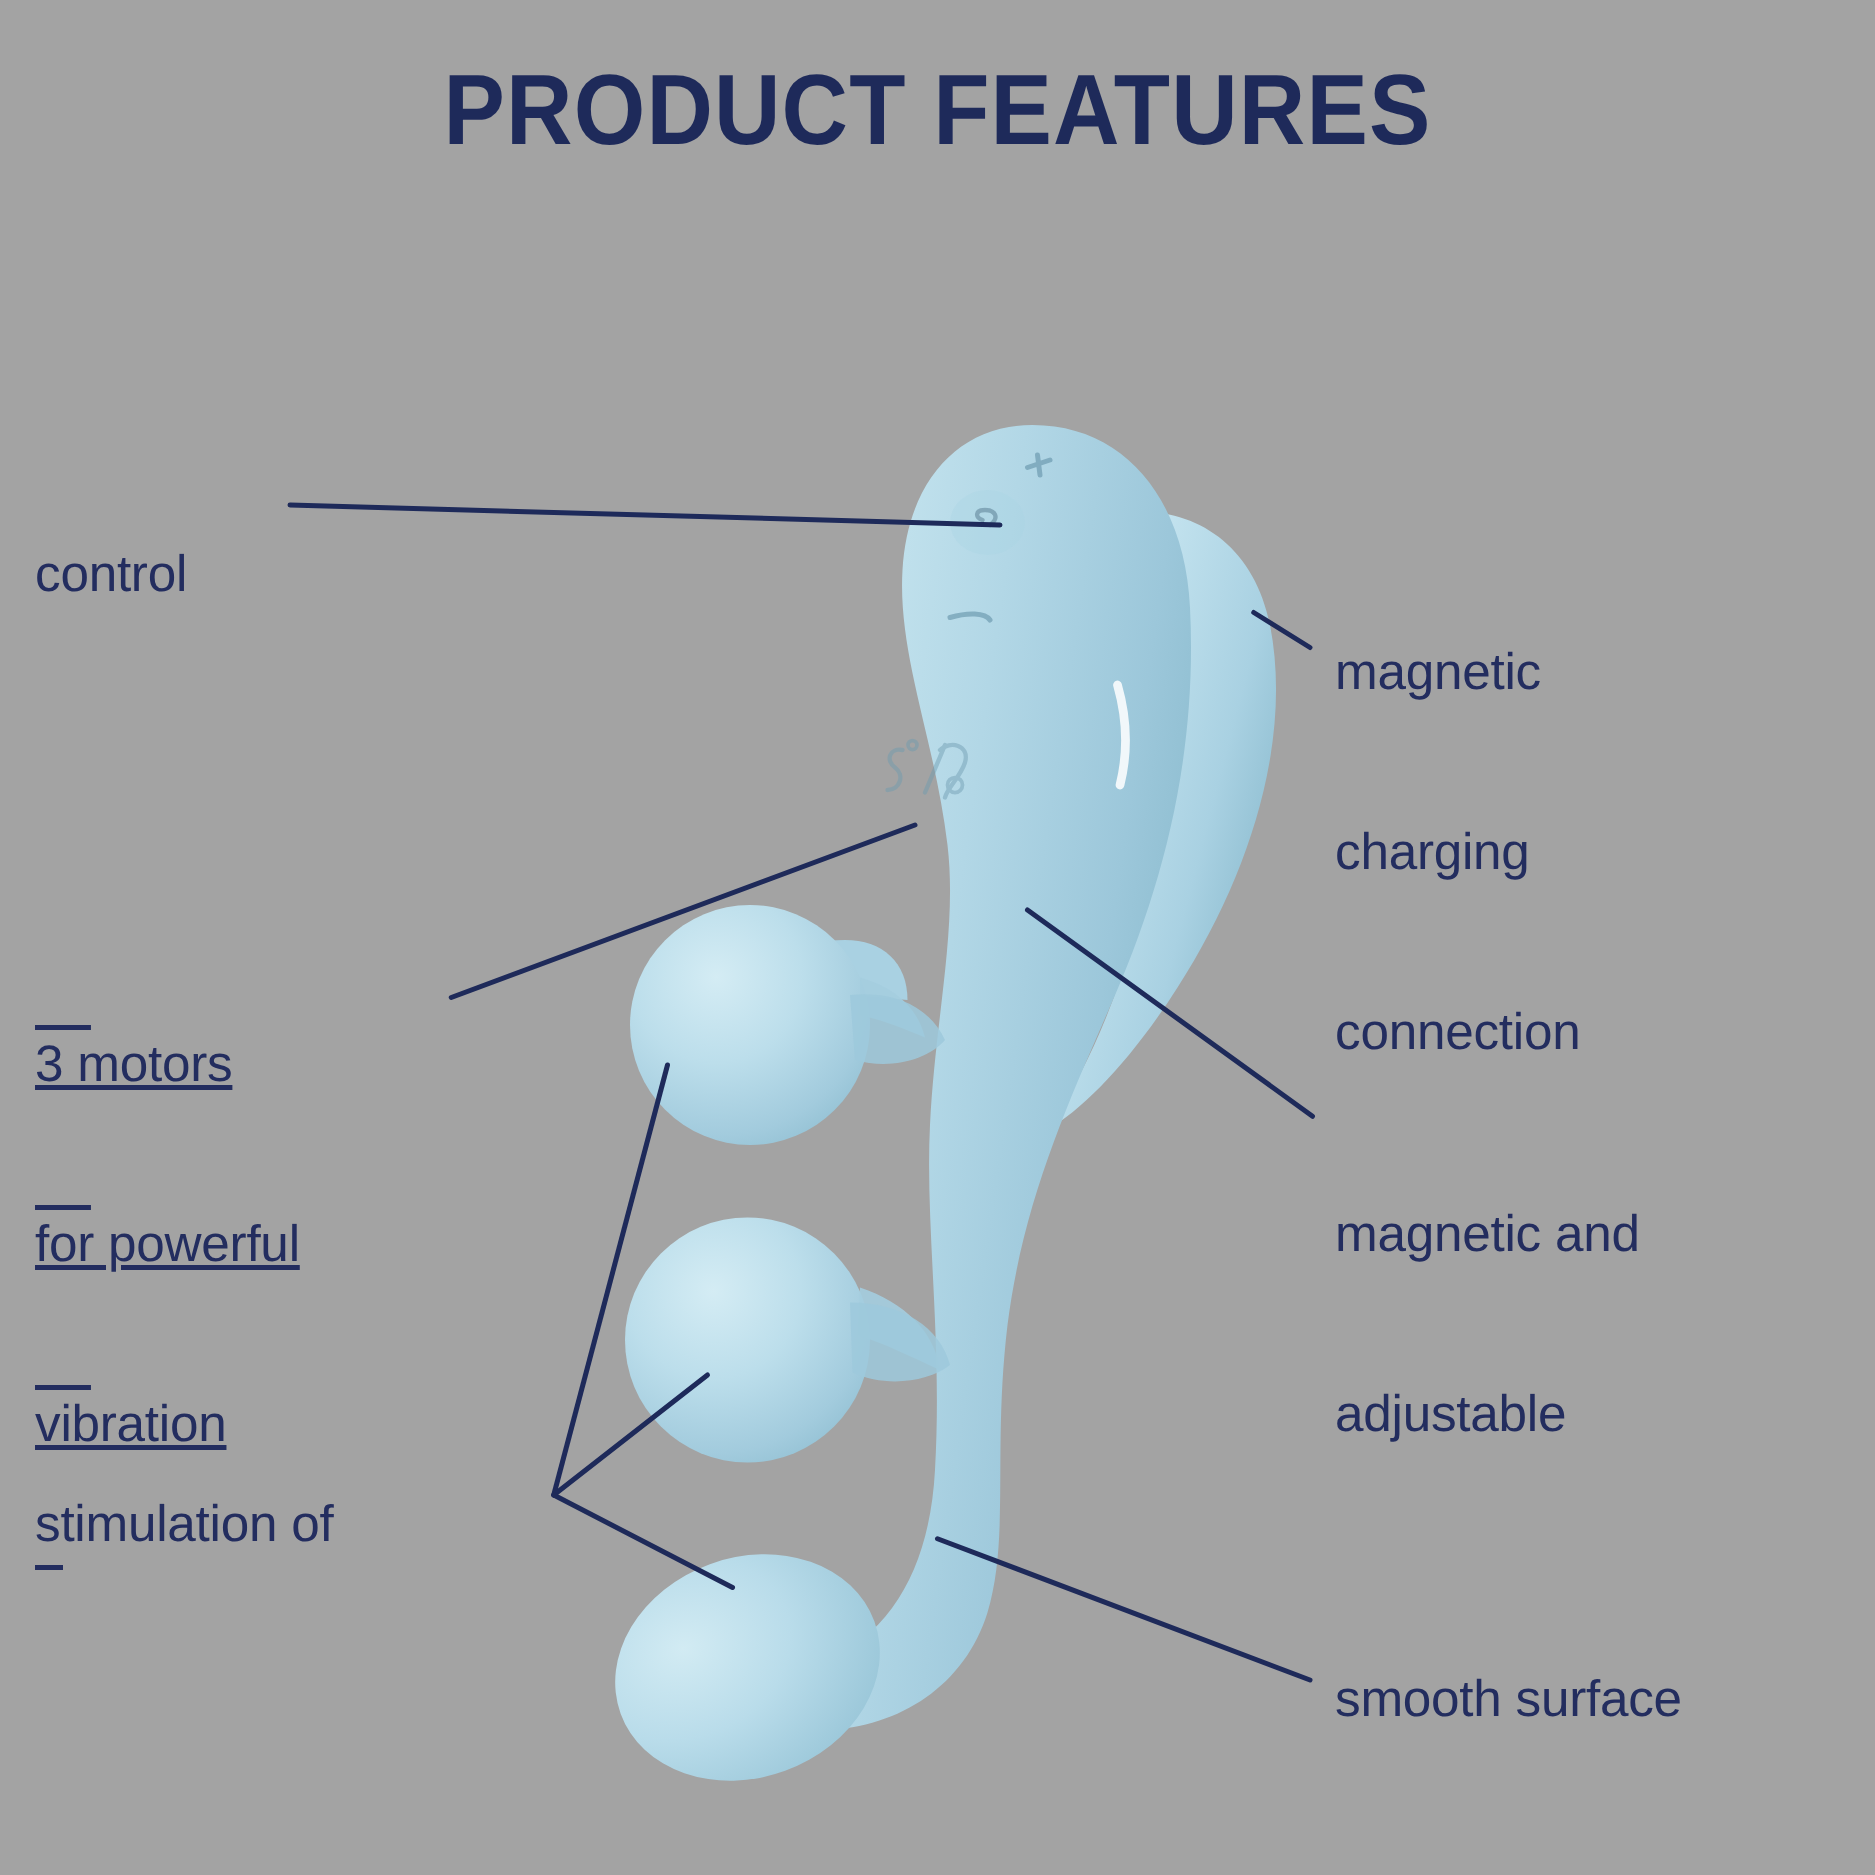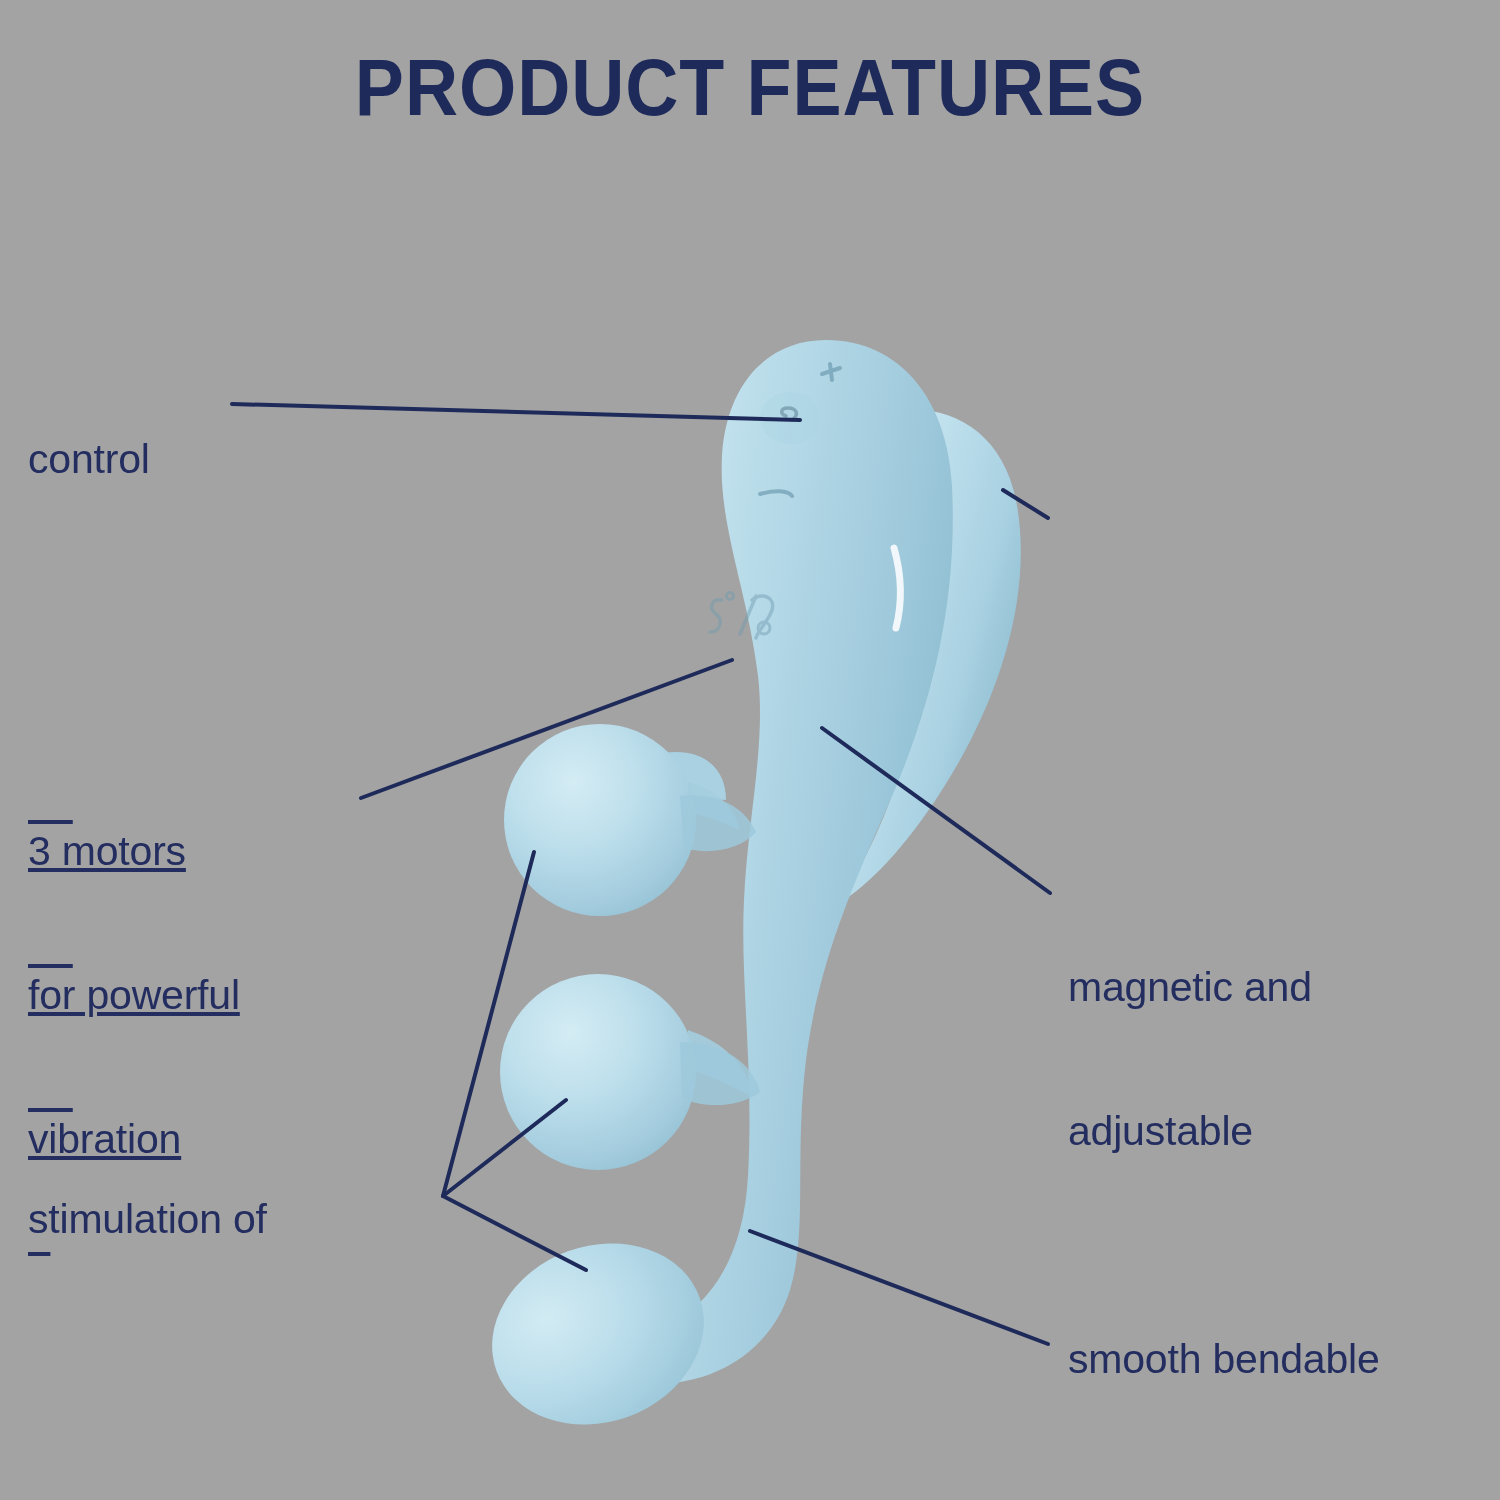--- a/index.html
+++ b/index.html
@@ -197,25 +197,30 @@
     <div>3 motors</div>
     <div>for powerful</div>
     <div>vibration</div>
   </div>
 
   <div class="label" id="label-stimulation">
     <div>stimulation of</div>
     
   </div>
 
+  <div class="label right" id="label-magnetic">
+    <div>magnetic</div>
+    <div>charging</div>
+    <div>connection</div>
+  </div>
 
   <div class="label right" id="label-bendable">
     <div>magnetic and</div>
     <div>adjustable</div>
   </div>
 
   <div class="label right" id="label-smooth">
-    <div>smooth bendable</div>
+    <div>smooth surface</div>
     
     
   </div>
 
 </div>
 
 </body></html>

